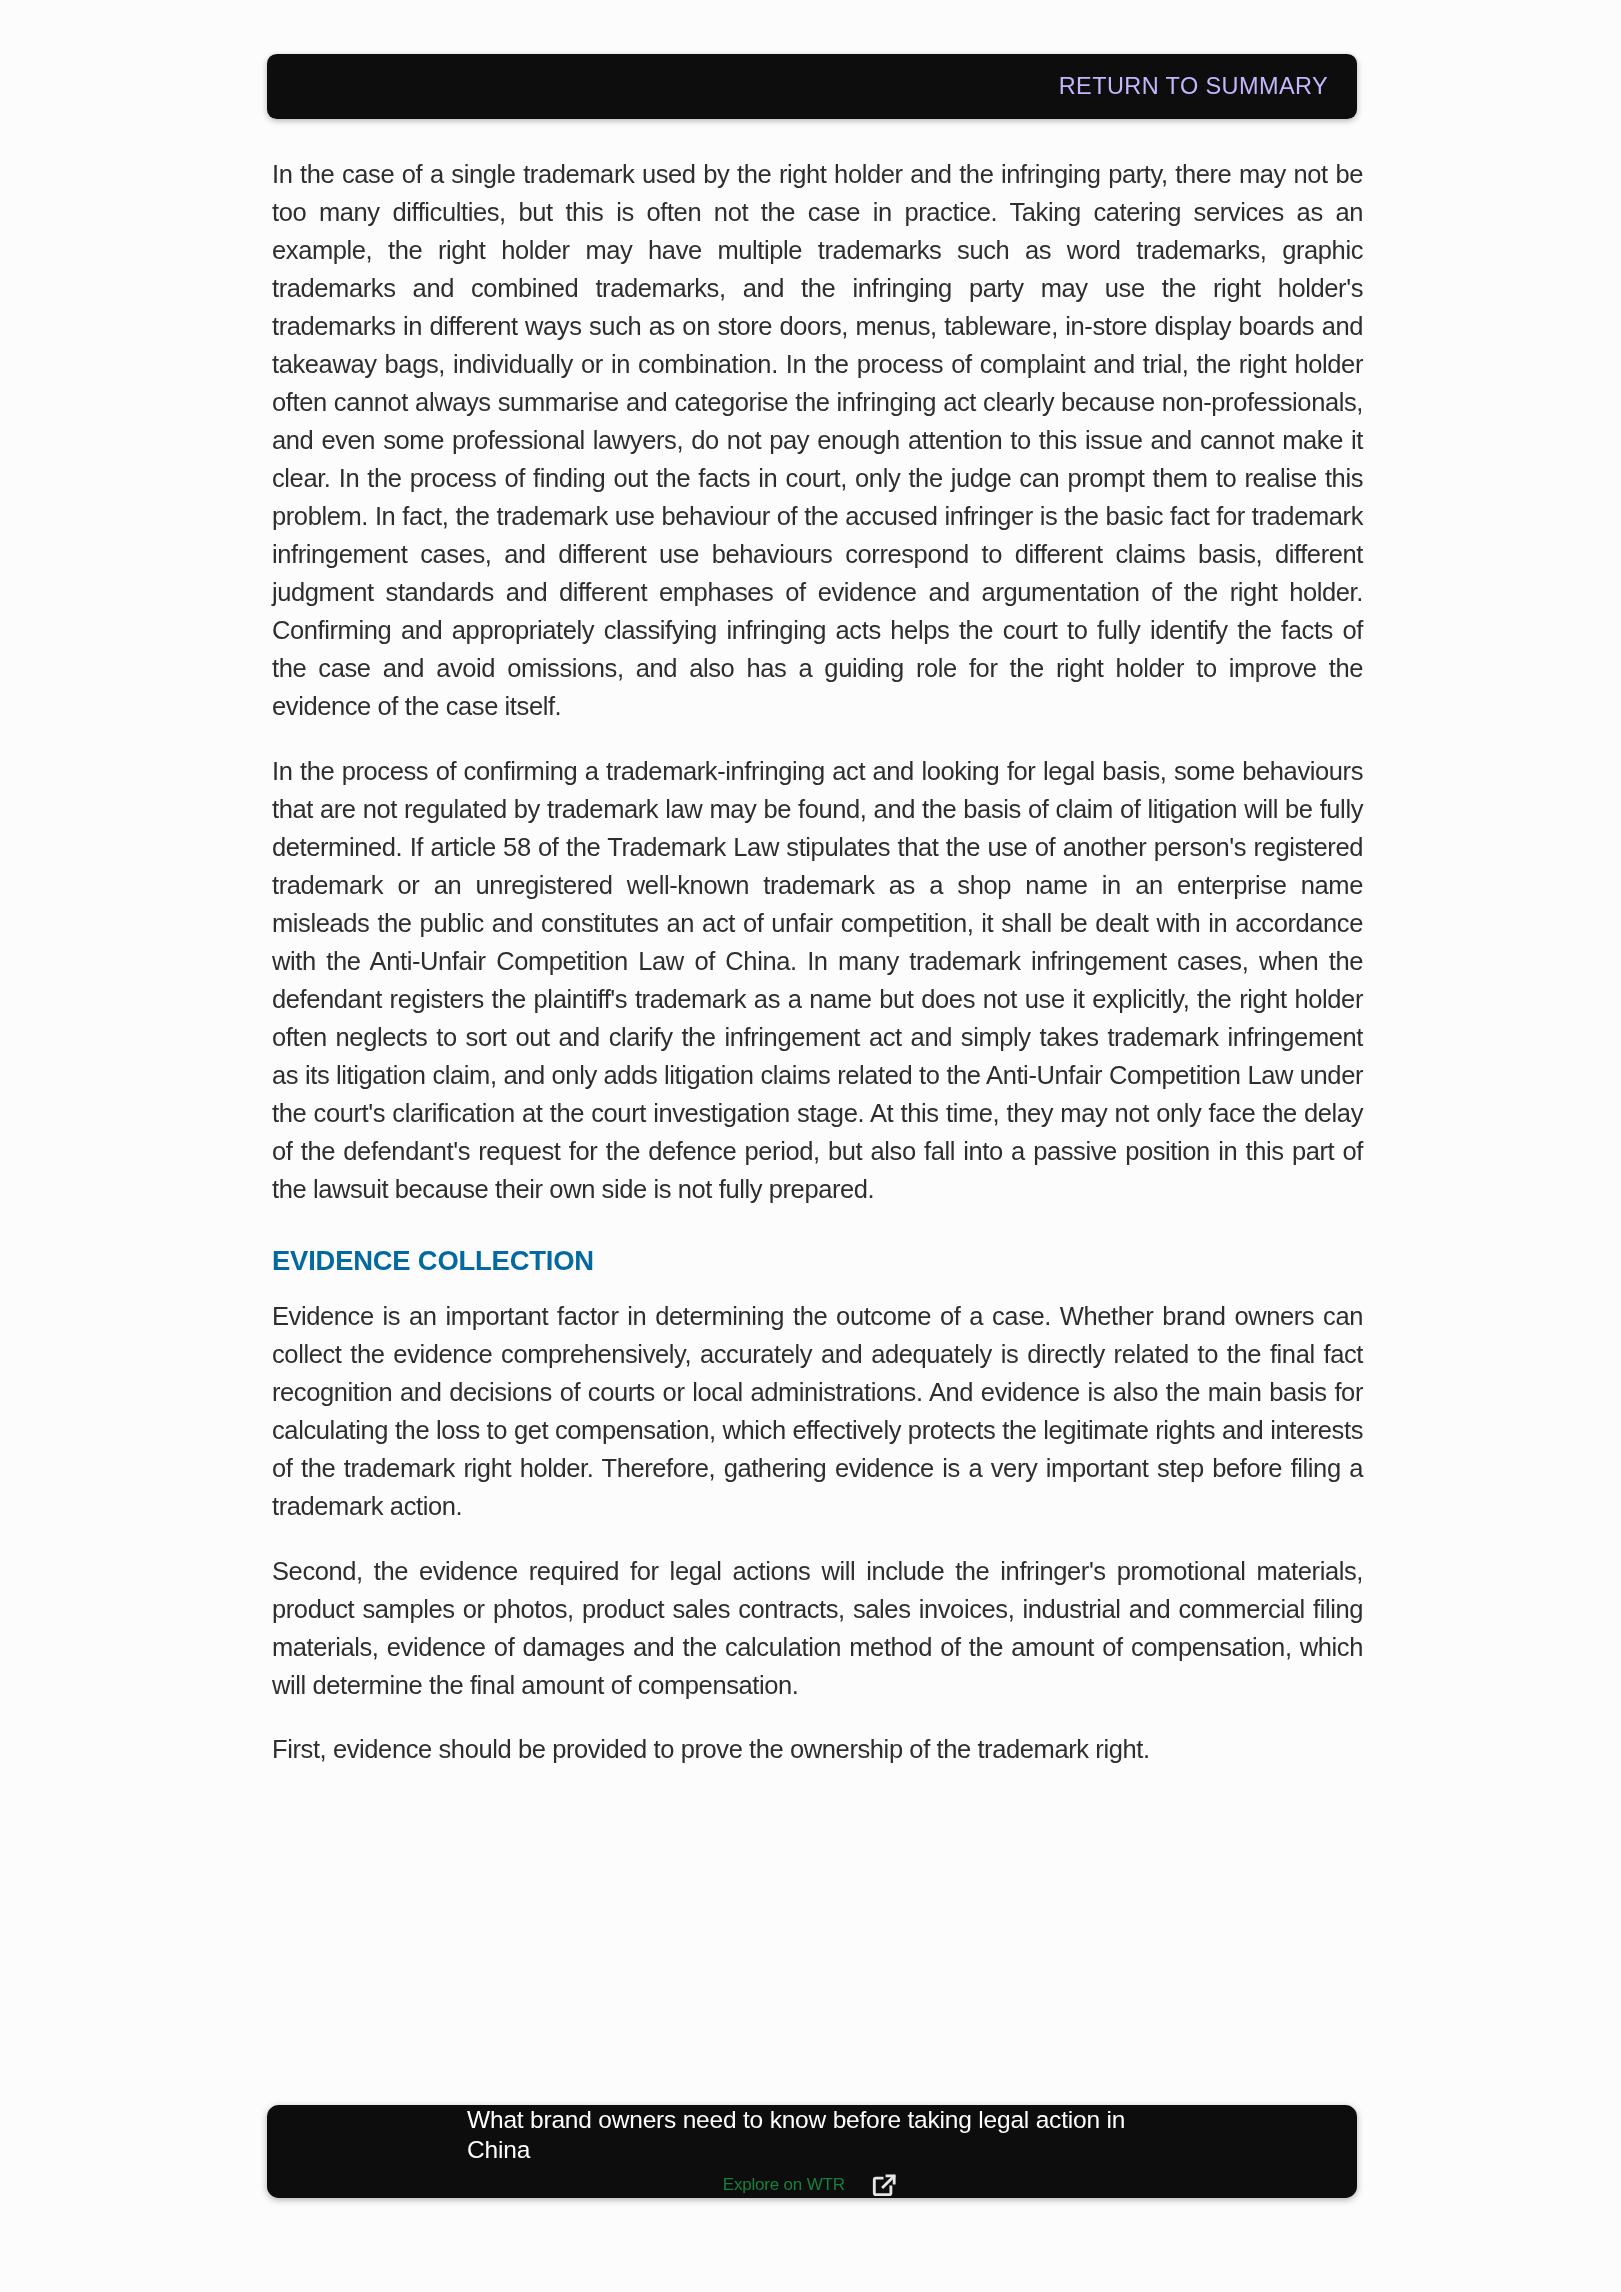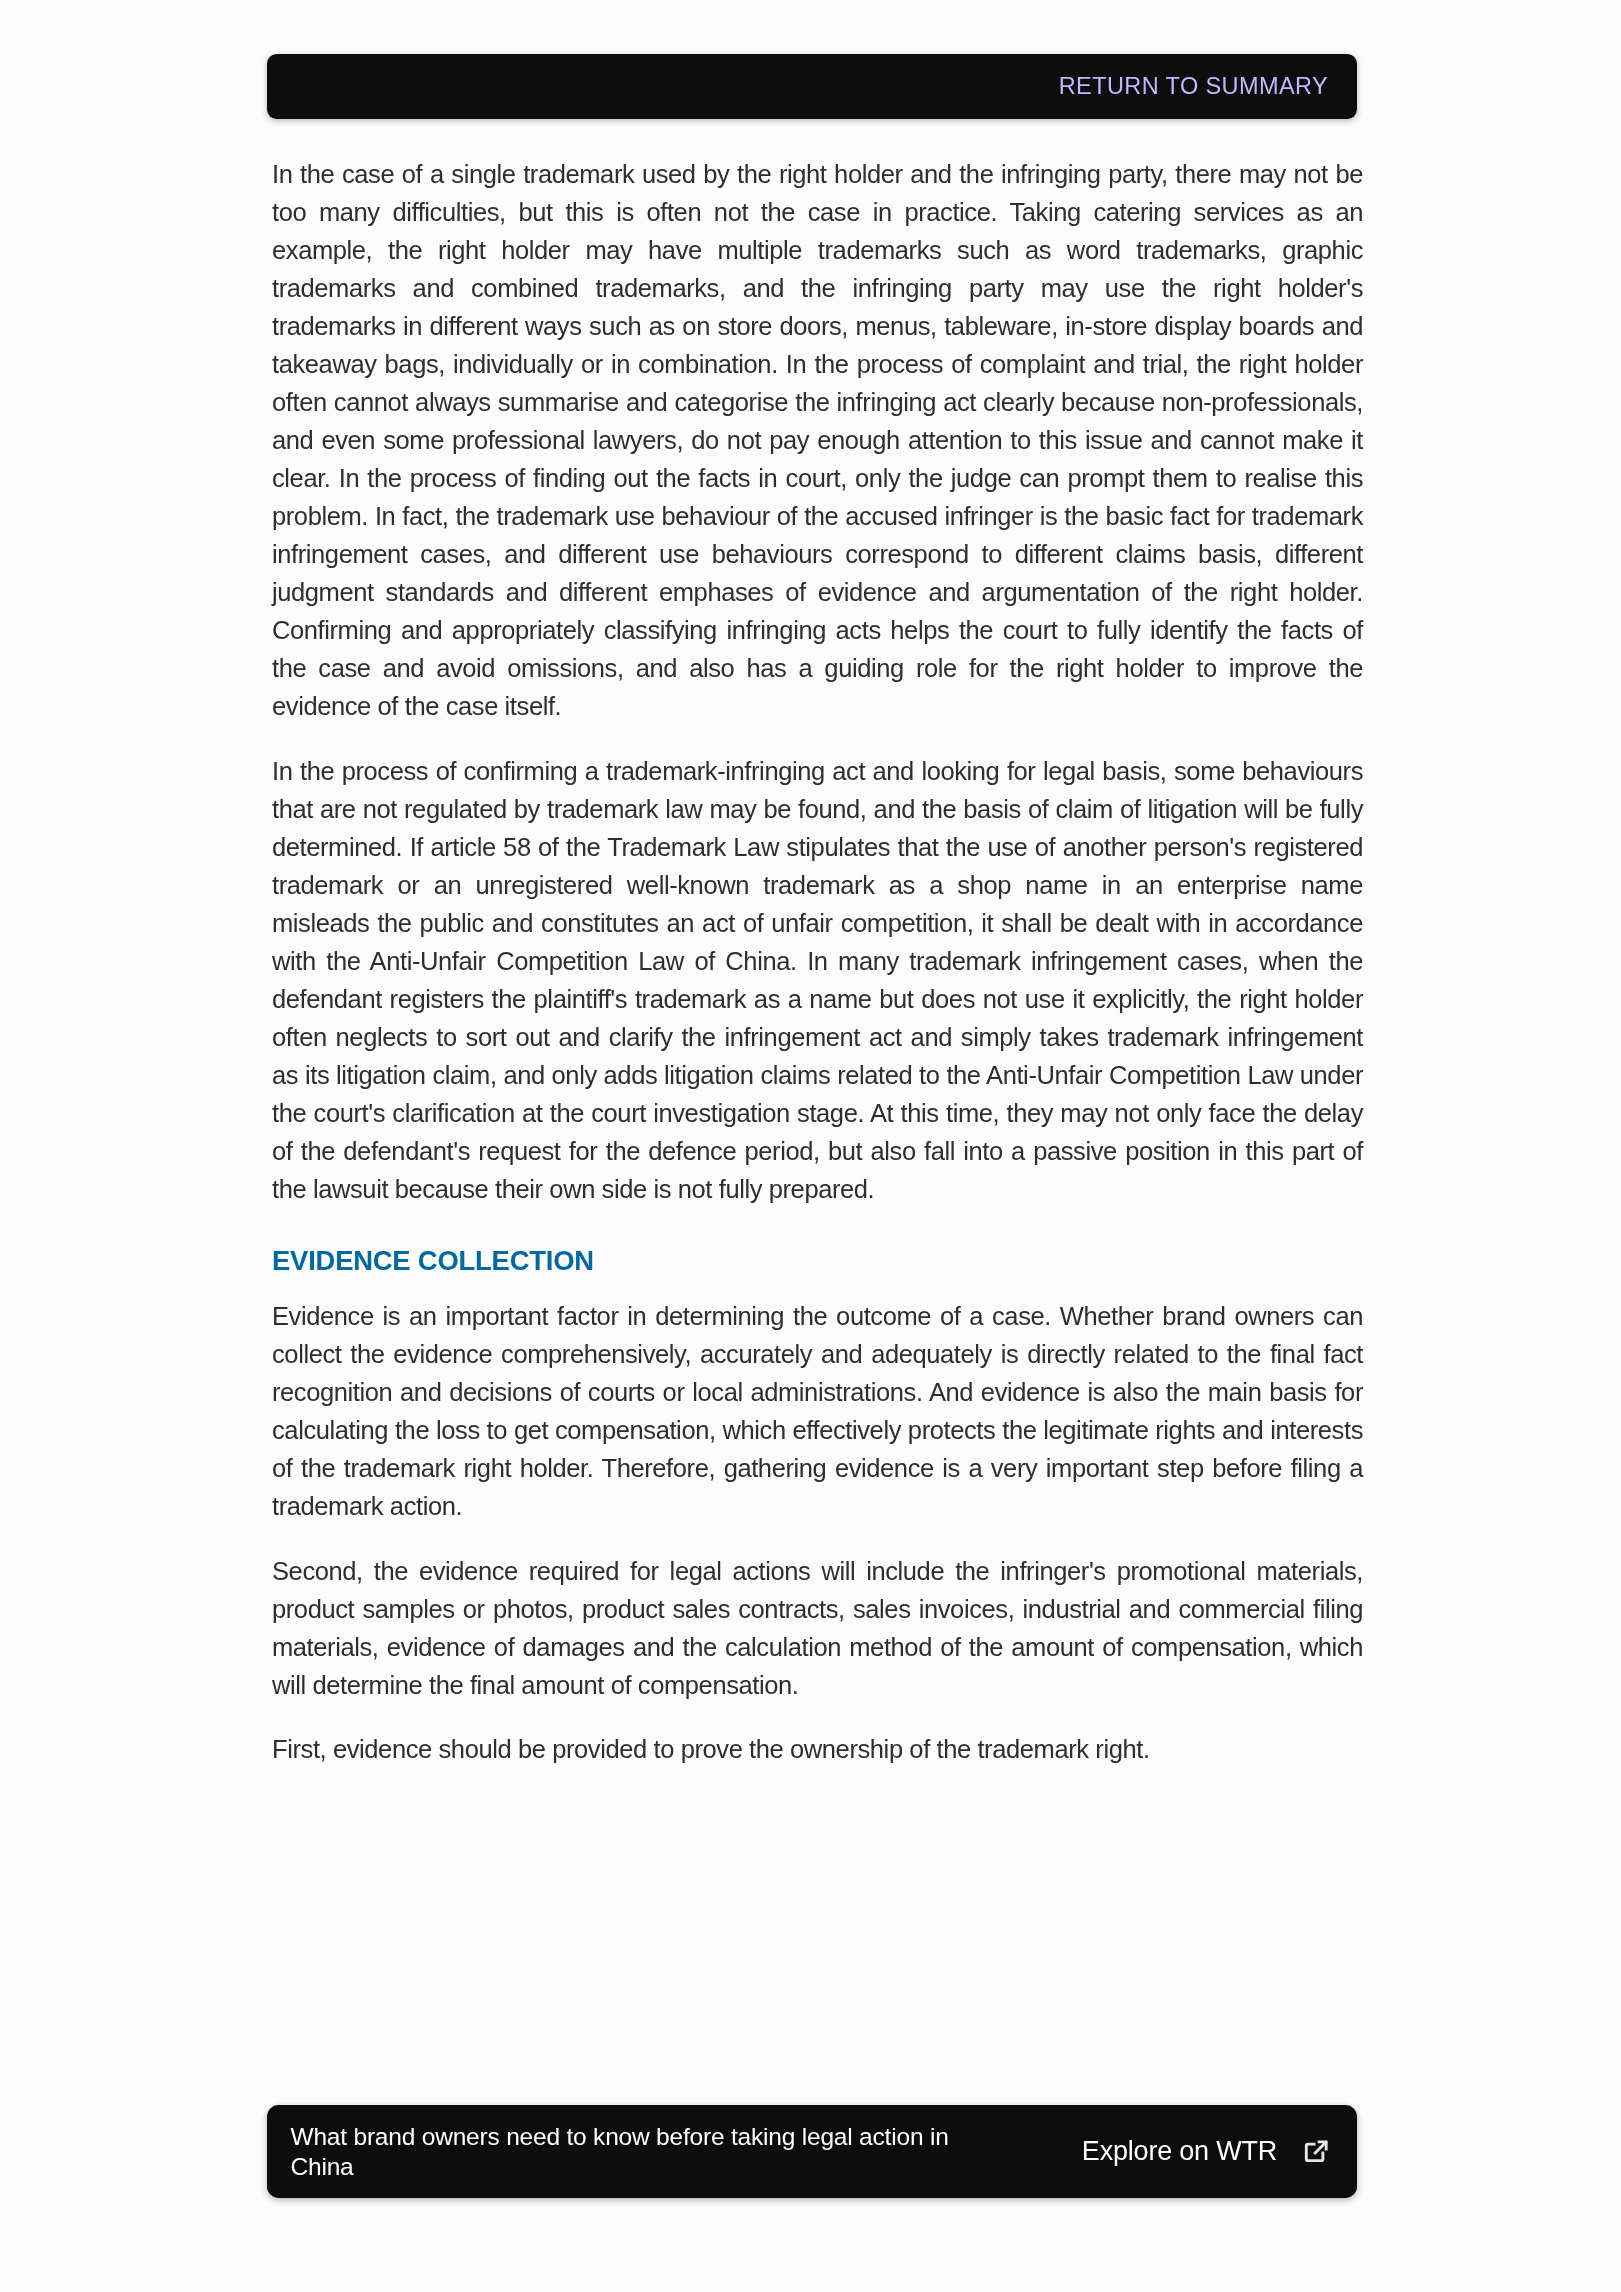--- a/index.html
+++ b/index.html
@@ -70,34 +70,35 @@
     width: 1090px;
     height: 93px;
     background: #0d0d0d;
     border-radius: 11.8px;
     display: flex;
     align-items: center;
     justify-content: space-between;
     padding: 0 27.4px 0 23.5px;
     box-sizing: border-box;
     box-shadow: 0 2px 7.8px rgba(0,0,0,0.3);
+    flex-direction: column;
   }
   .footer-title {
     color: #ffffff;
     font-size: 24.5px;
     line-height: 30px;
     max-width: 686px;
     letter-spacing: -0.2px;
   }
   .footer-link {
     display: flex;
     align-items: center;
     gap: 26px;
-    color: #ffffff;
-    font-size: 27px;
+    color: #15803d;
+    font-size: 17px;
     letter-spacing: -0.2px;
     cursor: pointer;
     white-space: nowrap;
   }
   .footer-link svg {
     display: block;
   }
 </style>
 </head>
 <body>

